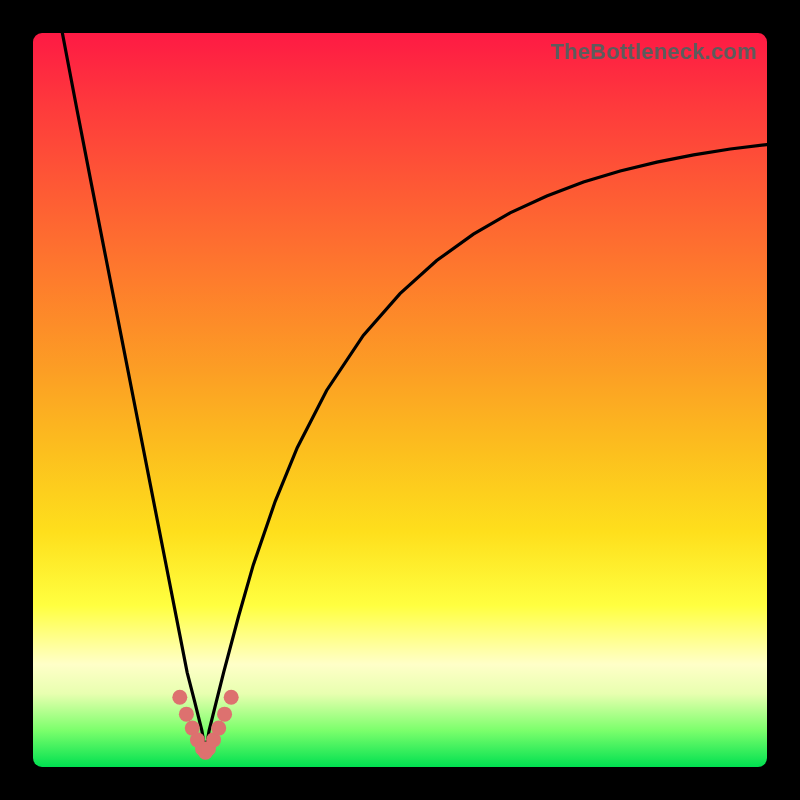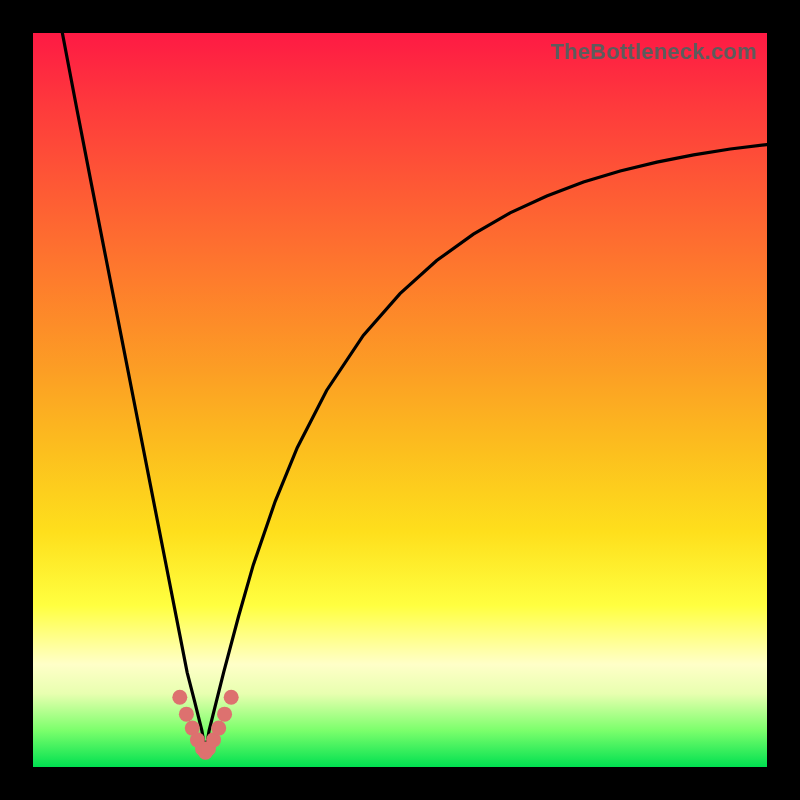--- a/index.html
+++ b/index.html
@@ -32,20 +32,21 @@
       #fe7d2c 34%,
       #fc9e24 46%,
       #fcbf1e 57%,
       #fedf1c 68%,
       #ffff40 78%,
       #ffffc8 86%,
       #e8ffb0 90%,
       #7cff6c 95%,
       #00e050 100%
     );
+    border-radius: 9px;
   }
   .watermark {
     position: absolute;
     top: 6px;
     right: 10px;
     font-size: 22px;
     font-weight: 600;
     color: #5c5c5c;
     letter-spacing: 0.2px;
     user-select: none;

